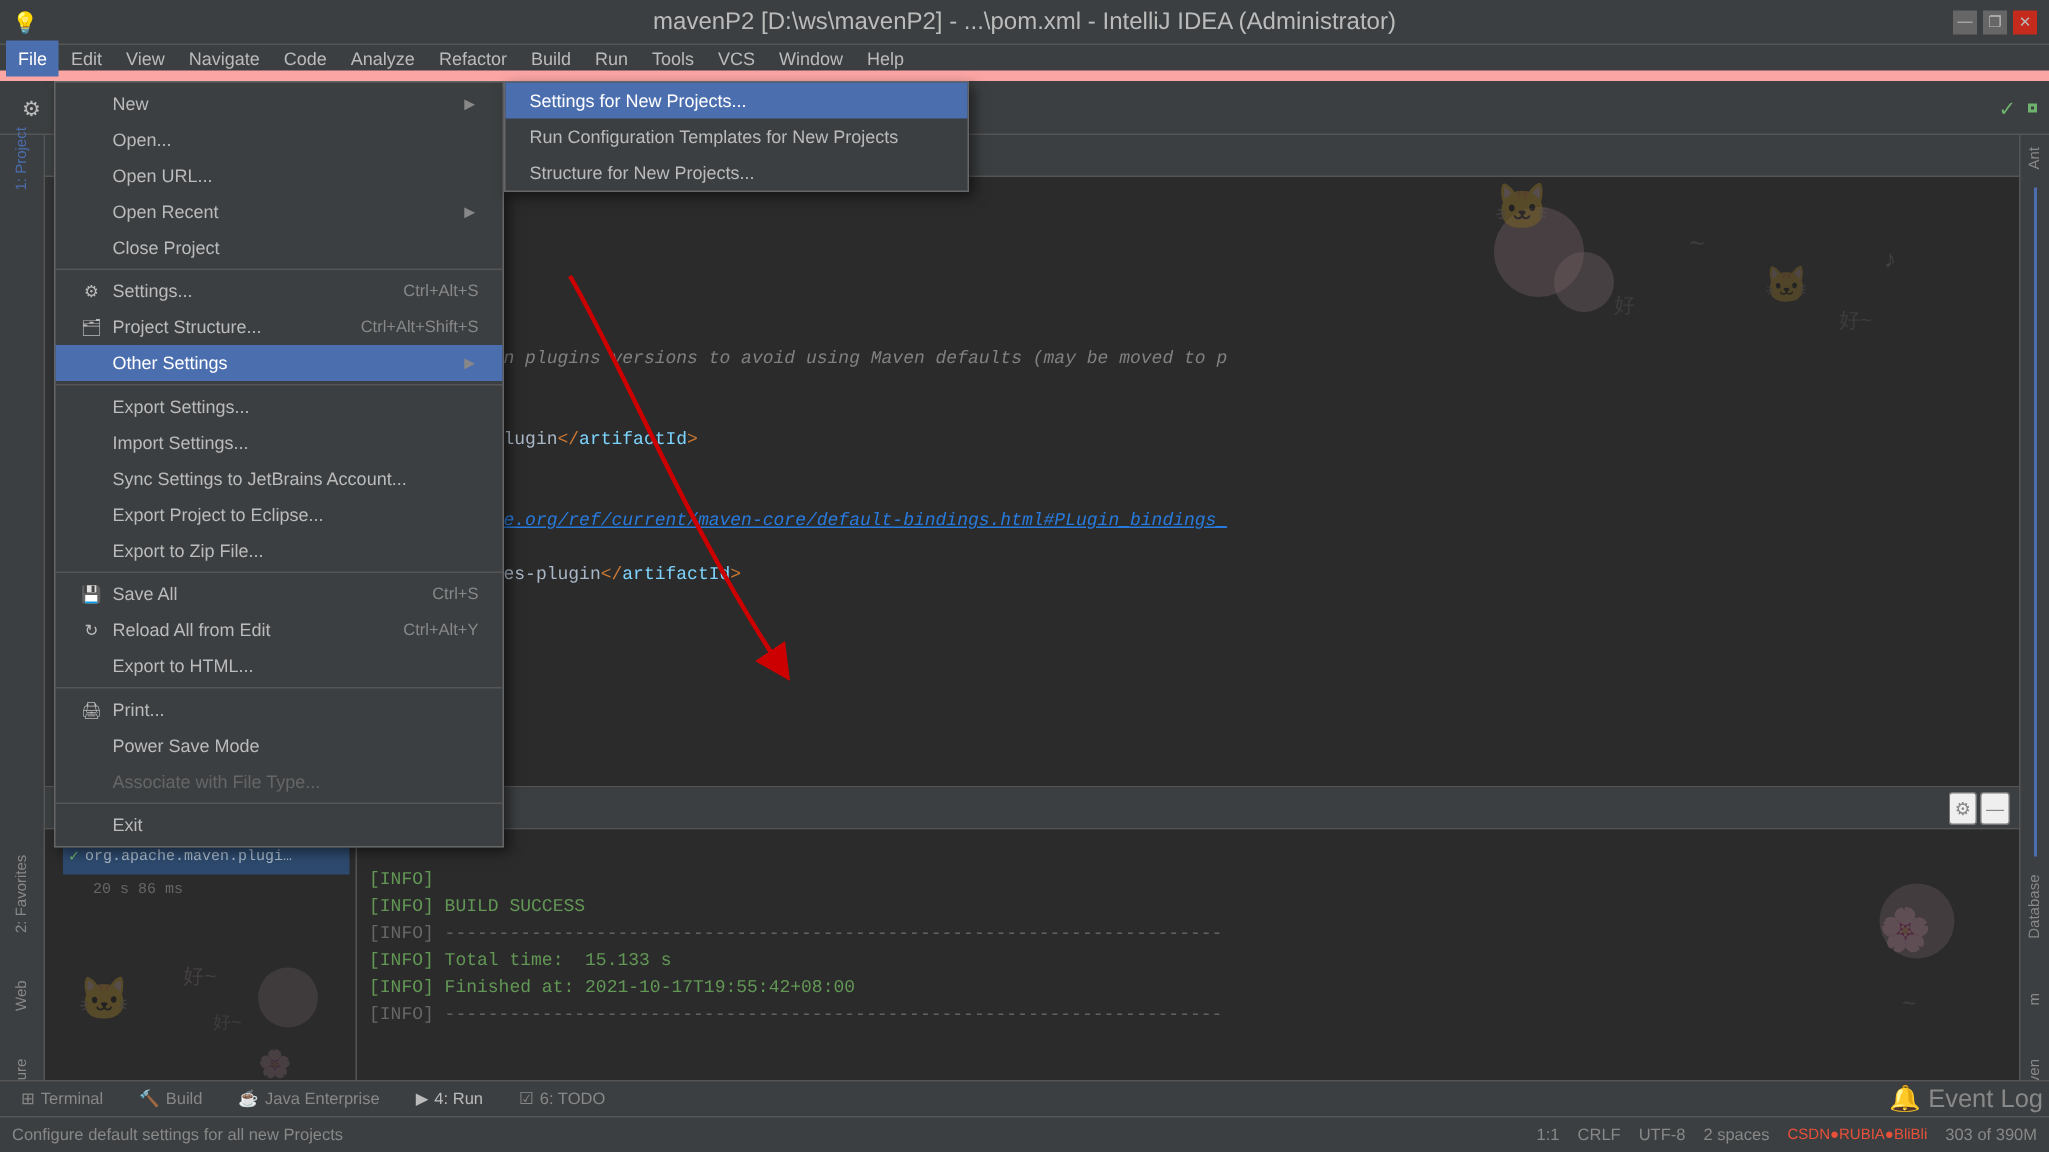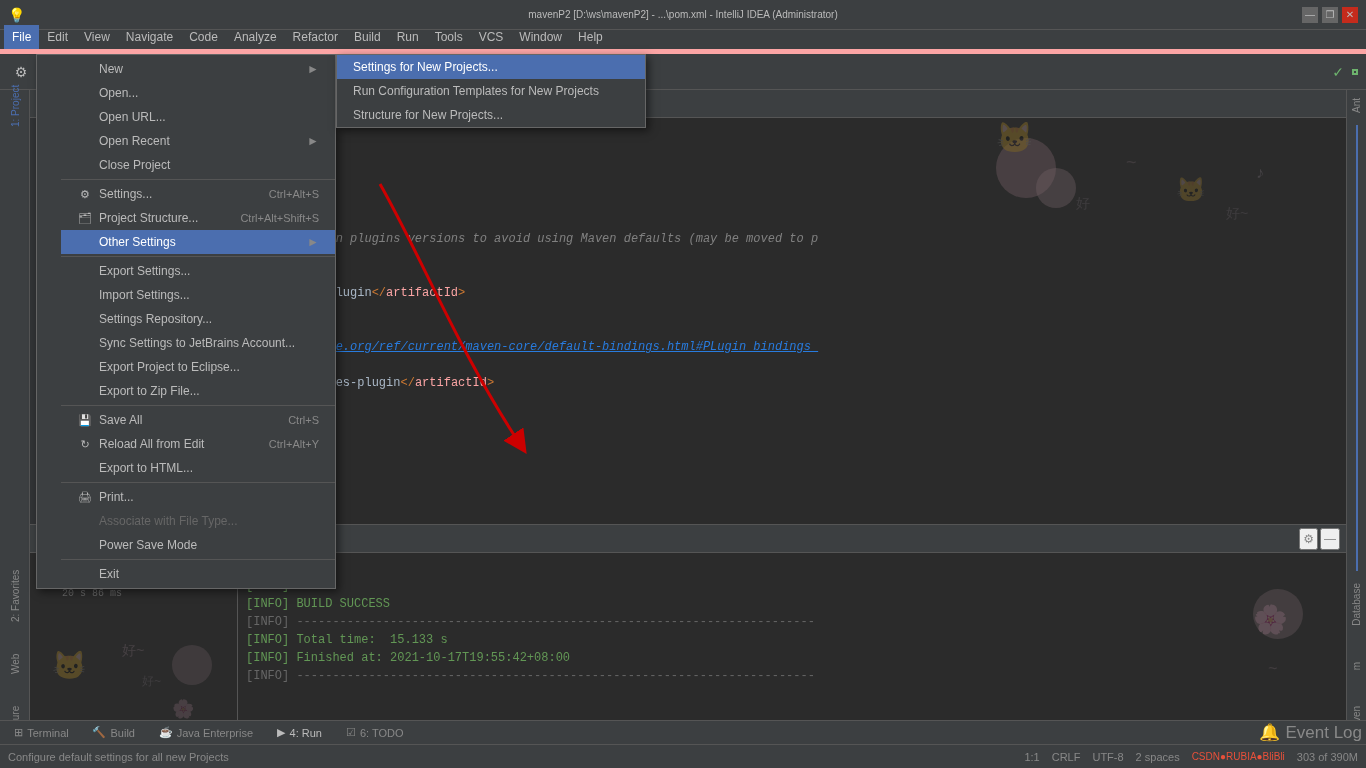--- a/index.html
+++ b/index.html
@@ -19,23 +19,23 @@
     }
     #titlebar .title-left { display: flex; align-items: center; gap: 4px; }
     #titlebar .win-controls { display: flex; gap: 4px; }
     #titlebar .win-btn { width: 16px; height: 16px; background: #666; display: flex; align-items: center; justify-content: center; font-size: 10px; color: #bbb; cursor: pointer; }
 
     
     #menubar {
       height: 24px;
       background: #3c3f41;
       display: flex;
-      align-items: flex-end;
+      align-items: center;
       padding: 0 4px;
-      border-bottom: 5px solid #fca5a5;
+      border-bottom: 7px solid #fca5a5;
       position: relative;
     }
     .menu-item {
       padding: 2px 8px;
       color: #bbbbbb;
       cursor: pointer;
       font-size: 12px;
       height: 24px;
       display: flex;
       align-items: center;
@@ -155,21 +155,21 @@
     #code-content {
       flex: 1;
       font-family: 'Courier New', monospace;
       font-size: 12px;
       line-height: 18px;
       padding: 4px 8px;
       color: #a9b7c6;
       overflow: hidden;
       white-space: pre;
     }
-    .xml-tag { color: #fca5a5; }
+    .xml-tag { color: #7dd3fc; }
     .xml-bracket { color: #cc7832; }
     .xml-text { color: #a9b7c6; }
     .xml-comment { color: #808080; font-style: italic; }
     .xml-url { color: #287bde; text-decoration: underline; }
 
     
     #right-sidebar {
       width: 20px;
       background: #3c3f41;
       border-left: 1px solid #555;
@@ -265,21 +265,20 @@
     #file-menu {
       position: absolute;
       top: 24px;
       left: 36px;
       width: 300px;
       background: #3c3f41;
       border: 1px solid #666;
       box-shadow: 3px 3px 8px rgba(0,0,0,0.5);
       z-index: 200;
       pointer-events: all;
-      padding-left: 24px;
     }
     .menu-section { padding: 2px 0; }
     .menu-section + .menu-section { border-top: 1px solid #555; }
     .dropdown-item {
       height: 24px;
       padding: 0 16px;
       display: flex;
       align-items: center;
       justify-content: space-between;
       color: #bbbbbb;
@@ -325,21 +324,21 @@
   </style>
 </head>
 <body>
 
 <div id="app" style="width:1366px;height:768px;position:relative;overflow:hidden;">
 
   <div id="titlebar">
     <div class="title-left">
       <span style="font-size:14px;">💡</span>
     </div>
-    <span style="position:absolute;left:0;right:0;text-align:center;font-size:10px;">mavenP2 [D:\ws\mavenP2] - ...\pom.xml - IntelliJ IDEA (Administrator)</span>
+    <span style="position:absolute;left:0;right:0;text-align:center;font-size:16px;">mavenP2 [D:\ws\mavenP2] - ...\pom.xml - IntelliJ IDEA (Administrator)</span>
     <div class="win-controls">
       <div class="win-btn">—</div>
       <div class="win-btn">❐</div>
       <div class="win-btn" style="background:#c42b1c;">✕</div>
     </div>
   </div>
 
   <div id="menubar" style="position:relative;z-index:201;">
     <div class="menu-item active-open">File</div>
     <div class="menu-item">Edit</div>
@@ -650,26 +649,20 @@
       </div>
       <div class="dropdown-item">
         <span class="item-left">
             <span class="menu-icon"></span>
             <span>Import Settings...</span>
           </span>
       </div>
       <div class="dropdown-item">
         <span class="item-left">
             <span class="menu-icon"></span>
-            <span>Settings Repository...</span>
-          </span>
-      </div>
-      <div class="dropdown-item">
-        <span class="item-left">
-            <span class="menu-icon"></span>
             <span>Sync Settings to JetBrains Account...</span>
           </span>
       </div>
       <div class="dropdown-item">
         <span class="item-left">
             <span class="menu-icon"></span>
             <span>Export Project to Eclipse...</span>
           </span>
       </div>
       <div class="dropdown-item">
@@ -703,30 +696,30 @@
       </div>
     </div>
 
     <div class="menu-section">
       <div class="dropdown-item">
         <span class="item-left">
             <span class="menu-icon">🖨</span>
             <span>Print...</span>
           </span>
       </div>
+      <div class="dropdown-item">
+        <span class="item-left">
+            <span class="menu-icon"></span>
+            <span>Power Save Mode</span>
+          </span>
+      </div>
       <div class="dropdown-item disabled">
         <span class="item-left">
             <span class="menu-icon"></span>
             <span>Associate with File Type...</span>
-          </span>
-      </div>
-      <div class="dropdown-item">
-        <span class="item-left">
-            <span class="menu-icon"></span>
-            <span>Power Save Mode</span>
           </span>
       </div>
     </div>
 
     <div class="menu-section">
       <div class="dropdown-item">
         <span class="item-left">
             <span class="menu-icon"></span>
             <span>Exit</span>
           </span>

